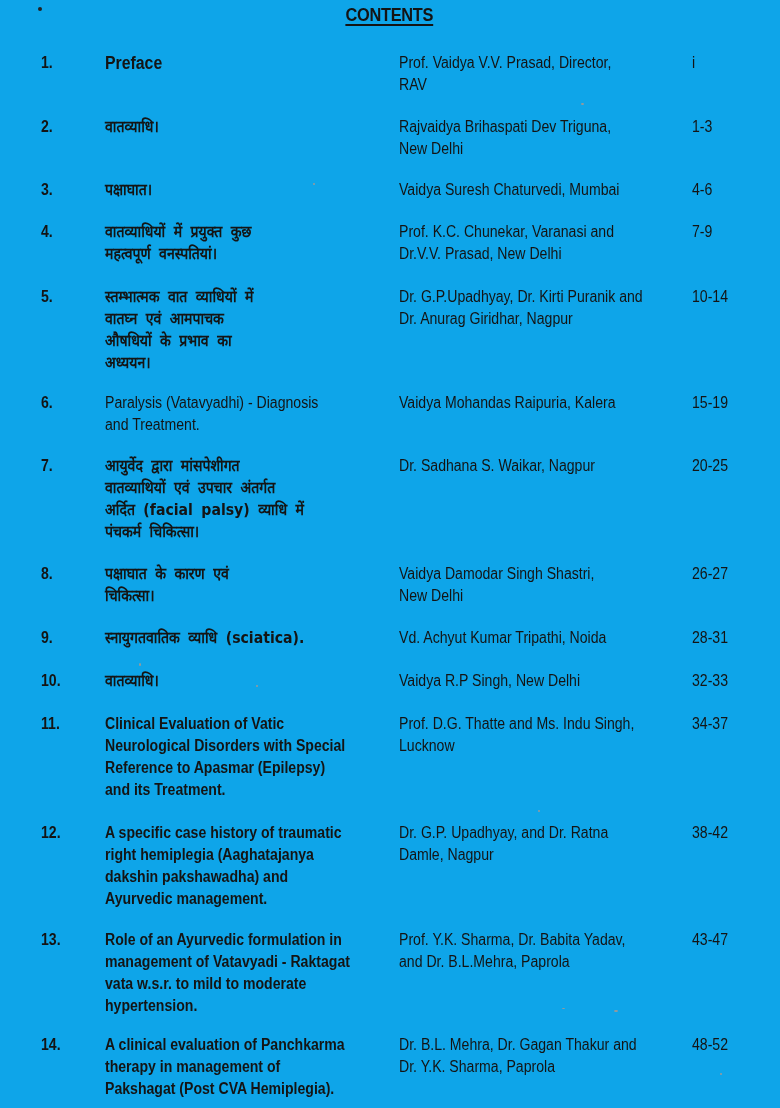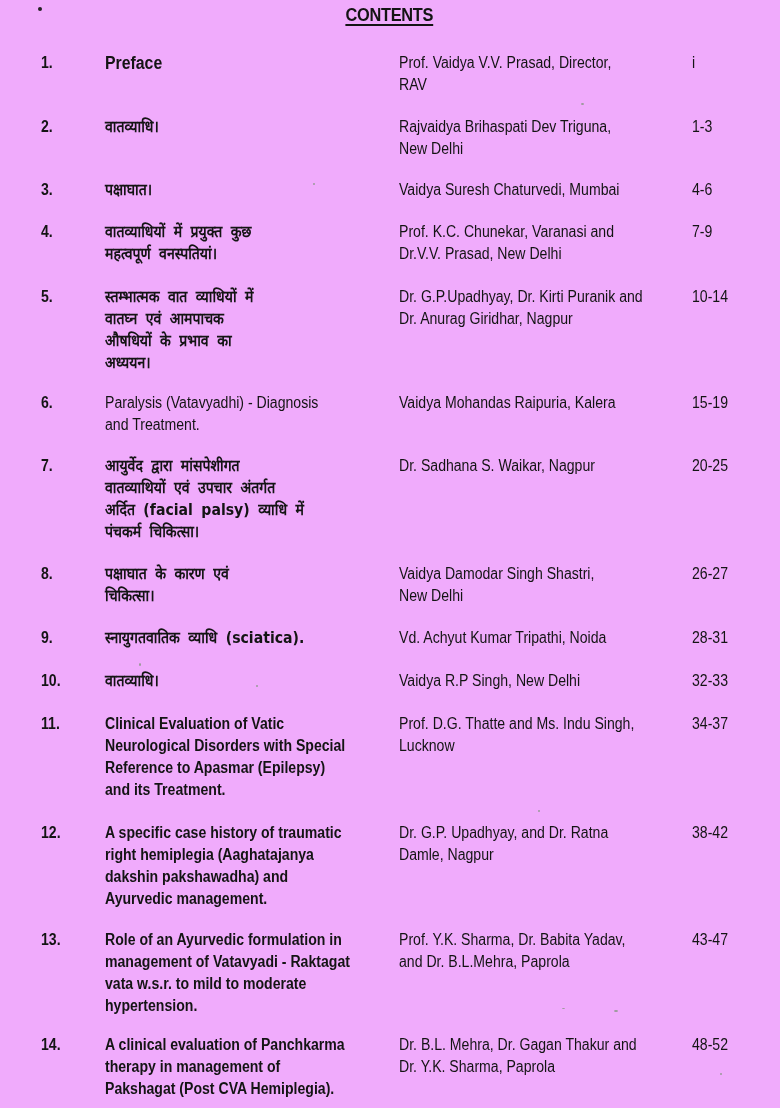--- a/index.html
+++ b/index.html
@@ -11,21 +11,21 @@
       width: 780px;
       height: 1108px;
       position: relative;
       overflow: hidden;
       font-family: "Liberation Sans", "DejaVu Sans", sans-serif;
       color: #141414;
     }
     .page {
       position: absolute;
       inset: 0;
-      background: #f0abfc;
+      background: #0ea5e9;
     }
     .dot {
       position: absolute;
       left: 38px;
       top: 7px;
       width: 4px;
       height: 4px;
       border-radius: 50%;
       background: #222;
     }

